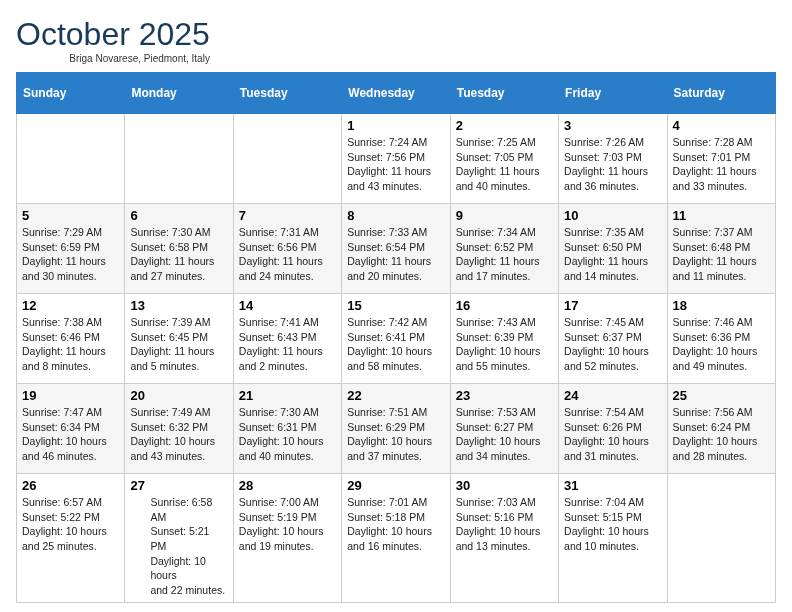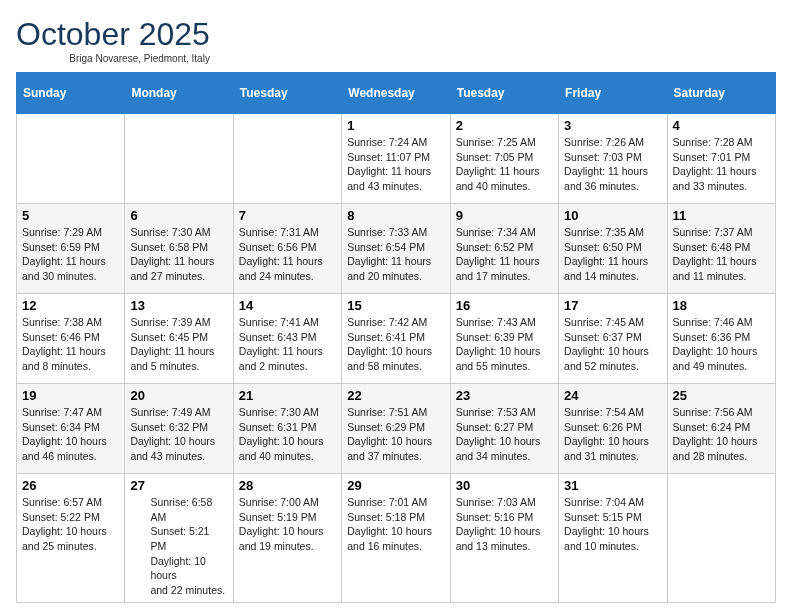--- a/index.html
+++ b/index.html
@@ -106,21 +106,21 @@
       </tr>
   </thead>
   <tbody id="calendar-body">
   <tr>
         <td class="empty"></td>
         <td class="empty"></td>
         <td class="empty"></td>
         <td>
           <span class="day-num">1</span>
           <div class="day-info" style="white-space: pre-line;">Sunrise: 7:24 AM
-Sunset: 11:07 PM
+Sunset: 7:56 PM
 Daylight: 11 hours
 and 43 minutes.</div>
         </td>
         <td>
           <span class="day-num">2</span>
           <div class="day-info" style="white-space: pre-line;">Sunrise: 7:25 AM
 Sunset: 7:05 PM
 Daylight: 11 hours
 and 40 minutes.</div>
         </td>

